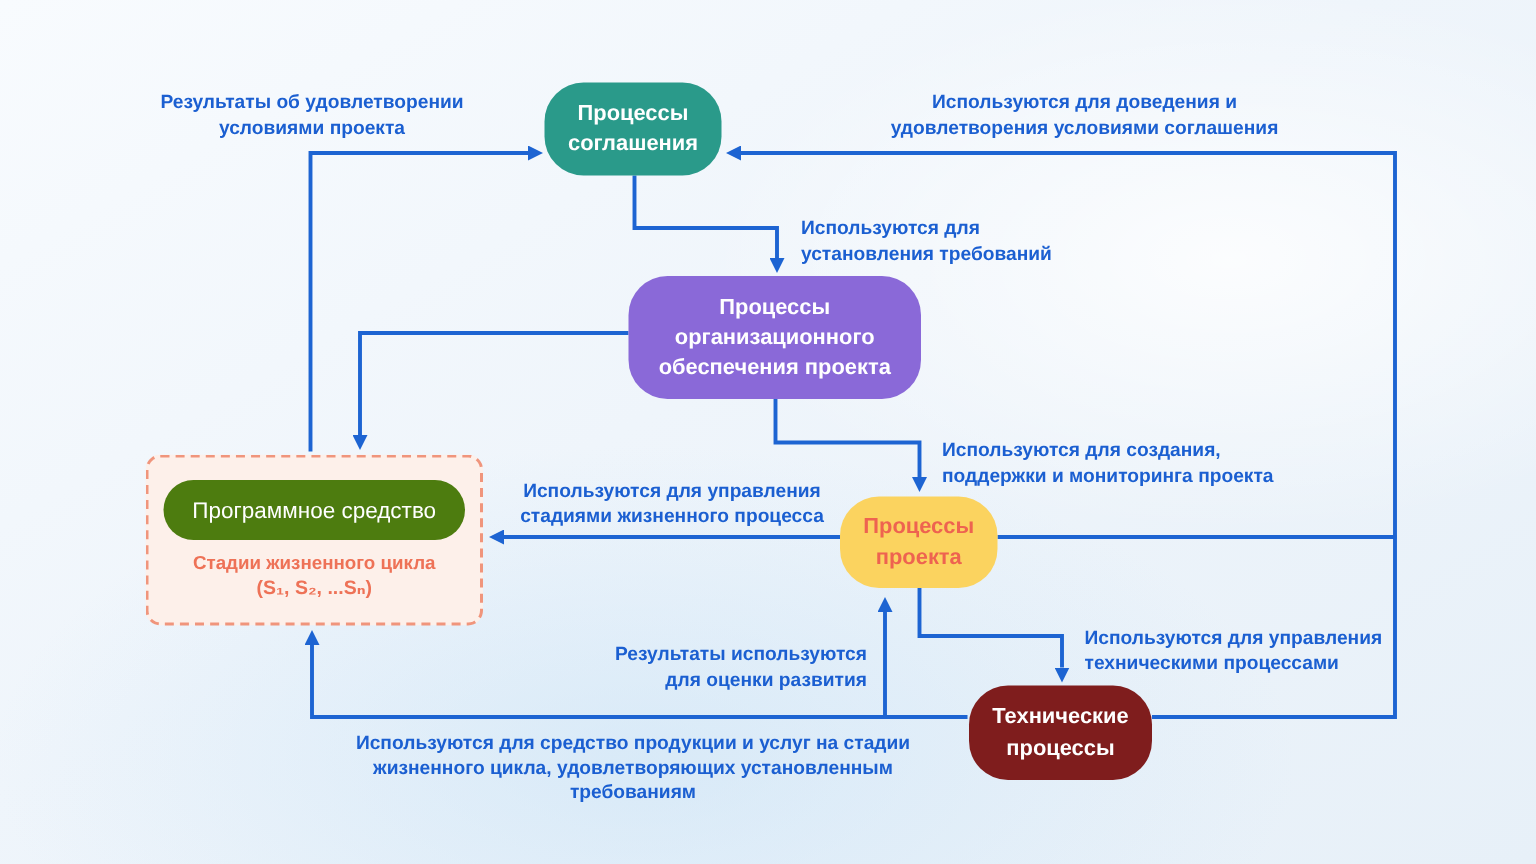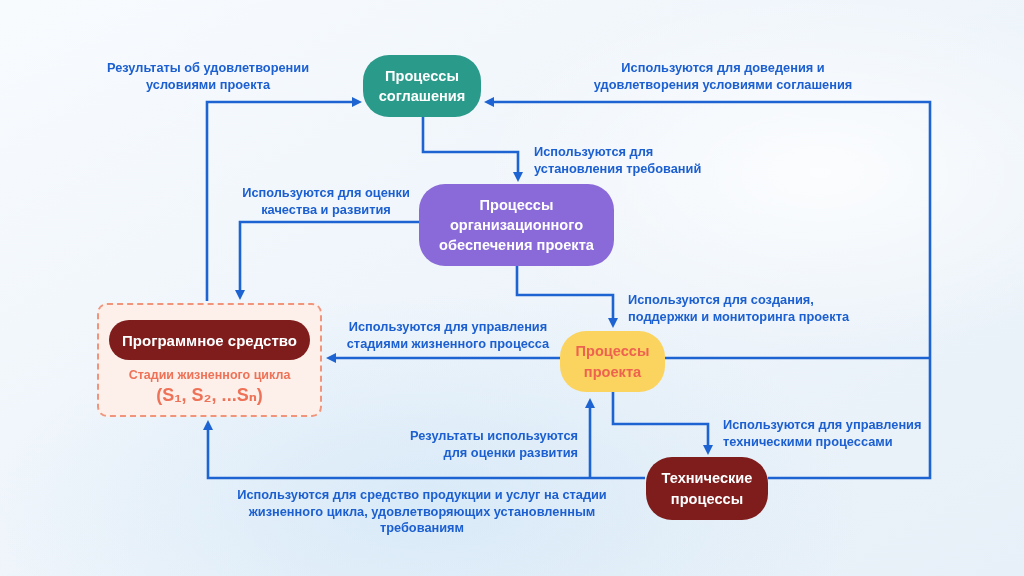--- a/index.html
+++ b/index.html
@@ -22,26 +22,26 @@
   .node-org{left:419px;top:184px;width:195px;height:82px;background:#8a69d8;}
   .node-project{left:560px;top:331px;width:105px;height:61px;background:#fbd35f;color:#ee6350;}
   .node-technical{left:646px;top:457px;width:122px;height:63px;background:#7f1d1d;}
   .software{
     position:absolute;left:97px;top:303px;width:225px;height:114px;
     background:#fdf0ea;border:2px dashed #f0957c;border-radius:10px;
     box-sizing:border-box;display:flex;flex-direction:column;align-items:center;
     padding-top:15px;
   }
   .software-pill{
-    width:201px;height:40px;background:#7f1d1d;border-radius:20px;
+    width:201px;height:40px;background:#4d7c0f;border-radius:20px;
     display:flex;align-items:center;justify-content:center;
-    color:#fff;font-weight:bold;font-size:15px;text-align:center;
+    color:#fff;font-weight:normal;font-size:15px;text-align:center;
   }
   .software-caption{margin-top:8px;color:#ee7257;font-weight:bold;font-size:12.5px;text-align:right;}
-  .software-stages{margin-top:2px;color:#ee7257;font-weight:bold;font-size:18px;text-align:center;}
+  .software-stages{margin-top:2px;color:#ee7257;font-weight:bold;font-size:13px;text-align:center;}
   .lbl{
     position:absolute;color:#1b5fd1;font-weight:bold;font-size:12.8px;
     line-height:1.3;white-space:pre-line;
   }
   .t-c{text-align:center;} .t-l{text-align:left;} .t-r{text-align:right;}
   .lbl-notice{left:103px;top:60px;width:210px;}
   .lbl-to-agreement{left:582px;top:60px;width:282px;}
   .lbl-establish{left:534px;top:144px;width:180px;}
   .lbl-quality{left:226px;top:185px;width:200px;}
   .lbl-create-support{left:628px;top:292px;width:250px;}
@@ -96,22 +96,20 @@
 
   <div class="lbl t-c lbl-notice">Результаты об удовлетворении
 условиями проекта</div>
 
   <div class="lbl t-c lbl-to-agreement">Используются для доведения и
 удовлетворения условиями соглашения</div>
 
   <div class="lbl t-l lbl-establish">Используются для
 установления требований</div>
 
-  <div class="lbl t-c lbl-quality">Используются для оценки
-качества и развития</div>
 
   <div class="lbl t-l lbl-create-support">Используются для создания,
 поддержки и мониторинга проекта</div>
 
   <div class="lbl t-c lbl-manage-stages">Используются для управления
 стадиями жизненного процесса</div>
 
   <div class="lbl t-l lbl-manage-technical">Используются для управления
 техническими процессами</div>
 

